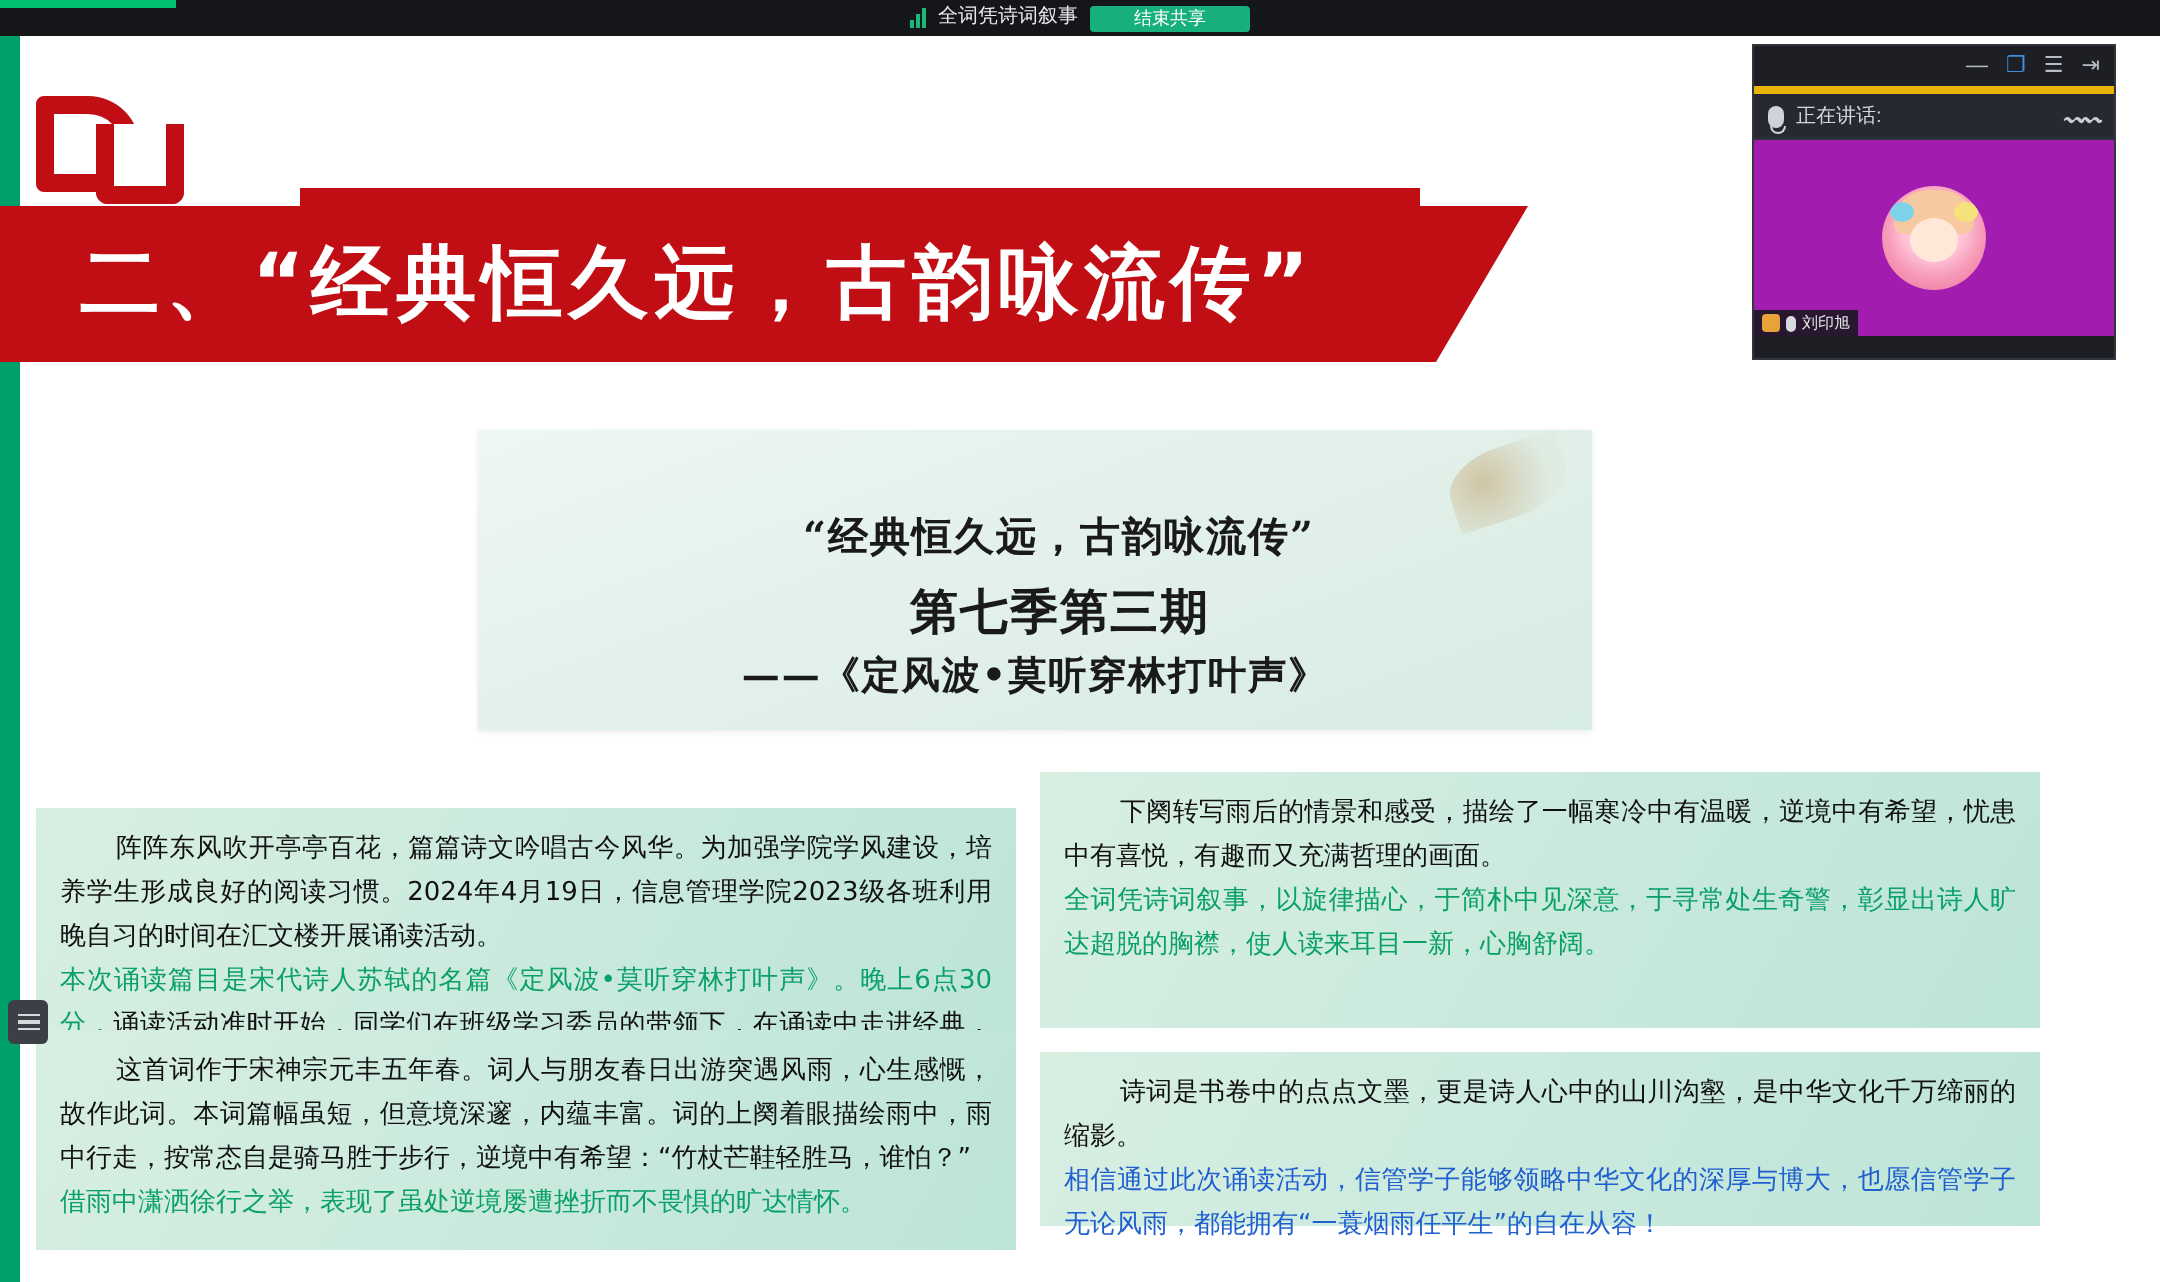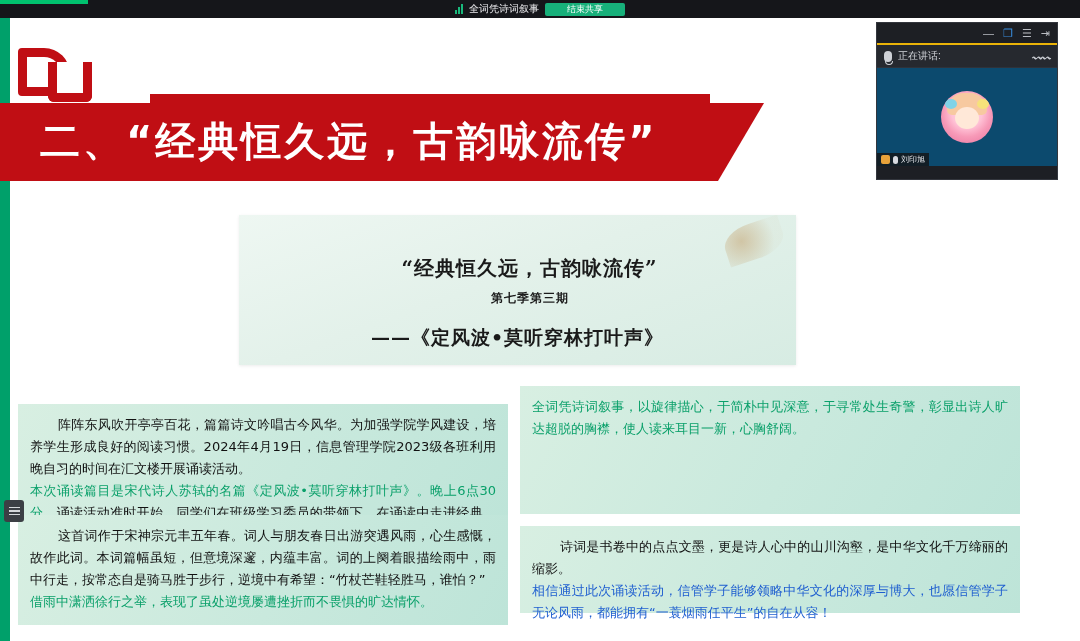--- a/index.html
+++ b/index.html
@@ -158,21 +158,21 @@
     background: radial-gradient(circle at 30% 40%, rgba(196,162,110,0.55), rgba(196,162,110,0.05) 70%);
     transform: rotate(-18deg);
   }
   .headcard .hline {
     text-align: center;
     color: #1a1a1a;
     font-family: "DejaVu Serif", "Liberation Serif", serif;
     font-weight: bold;
   }
   .hl1 { position: absolute; left: 0; top: 40px; width: 557px; font-size: 20px; letter-spacing: 1px; padding-left: 12px; }
-  .hl2 { position: absolute; left: 0; top: 75px; width: 582px; font-size: 12px; letter-spacing: 1px; }
+  .hl2 { position: absolute; left: 0; top: 75px; width: 582px; font-size: 24px; letter-spacing: 1px; }
   .hl3 { position: absolute; left: 0; top: 110px; width: 557px; font-size: 19px; letter-spacing: 1px; }
 
   
   .tbox {
     position: absolute;
     padding: 10px 12px;
     box-sizing: border-box;
     font-size: 13px;
     line-height: 22px;
     color: #111;
@@ -235,21 +235,21 @@
     cursor: pointer;
   }
   .vp-title .ic.blue { color: #3a8fe0; }
   .vp-sub {
     height: 22px;
     display: flex;
     align-items: center;
     gap: 6px;
     padding: 0 7px;
     background: #26292f;
-    border-top: 2px solid #eab308;
+    border-top: 4px solid #eab308;
     border-bottom: 1px solid #2f323a;
   }
   .vp-sub .mic {
     width: 8px; height: 11px;
     background: #cfd2d7;
     border-radius: 4px 4px 4px 4px;
     position: relative;
   }
   .vp-sub .mic::after {
     content: "";
@@ -263,21 +263,21 @@
   .vp-sub .txt { color: #d3d6db; font-size: 10px; }
   .vp-sub .wave {
     margin-left: auto;
     color: #c9ccd2;
     font-size: 10px;
     letter-spacing: -1px;
   }
   .vp-body {
     position: relative;
     height: 98px;
-    background: #0c4a6e;
+    background: #a21caf;
     display: flex;
     align-items: center;
     justify-content: center;
   }
   .avatar {
     width: 52px; height: 52px;
     border-radius: 50%;
     background: radial-gradient(circle at 50% 42%, #ffd9e6 0%, #ffc2d6 38%, #f79ab8 60%, #e86f9b 100%);
     position: relative;
     overflow: hidden;
@@ -370,20 +370,21 @@
       <div class="hline hl2">第七季第三期</div>
       <div class="hline hl3">——《定风波•莫听穿林打叶声》</div>
     </div>
 
     <div class="tbox" id="tl1">
       <span class="ind">阵阵东风吹开亭亭百花，篇篇诗文吟唱古今风华。为加强学院学风建设，培养学生形成良好的阅读习惯。2024年4月19日，信息管理学院2023级各班利用晚自习的时间在汇文楼开展诵读活动。</span>
       <span class="grn-txt">本次诵读篇目是宋代诗人苏轼的名篇《定风波•莫听穿林打叶声》。晚上6点30分，</span><span>诵读活动准时开始，同学们在班级学习委员的带领下，在诵读中走进经典，品味诗风词韵。</span>
     </div>
 
     <div class="tbox" id="tr1">
+      <span class="ind">下阕转写雨后的情景和感受，描绘了一幅寒冷中有温暖，逆境中有希望，忧患中有喜悦，有趣而又充满哲理的画面。</span>
       <span class="grn-txt">全词凭诗词叙事，以旋律描心，于简朴中见深意，于寻常处生奇警，彰显出诗人旷达超脱的胸襟，使人读来耳目一新，心胸舒阔。</span>
     </div>
 
     <div class="tbox" id="tl2">
       <span class="ind">这首词作于宋神宗元丰五年春。词人与朋友春日出游突遇风雨，心生感慨，故作此词。本词篇幅虽短，但意境深邃，内蕴丰富。词的上阕着眼描绘雨中，雨中行走，按常态自是骑马胜于步行，逆境中有希望：“竹杖芒鞋轻胜马，谁怕？”</span>
       <span class="grn-txt">借雨中潇洒徐行之举，表现了虽处逆境屡遭挫折而不畏惧的旷达情怀。</span>
     </div>
 
     <div class="tbox" id="tr2">
       <span class="ind">诗词是书卷中的点点文墨，更是诗人心中的山川沟壑，是中华文化千万缔丽的缩影。</span>

